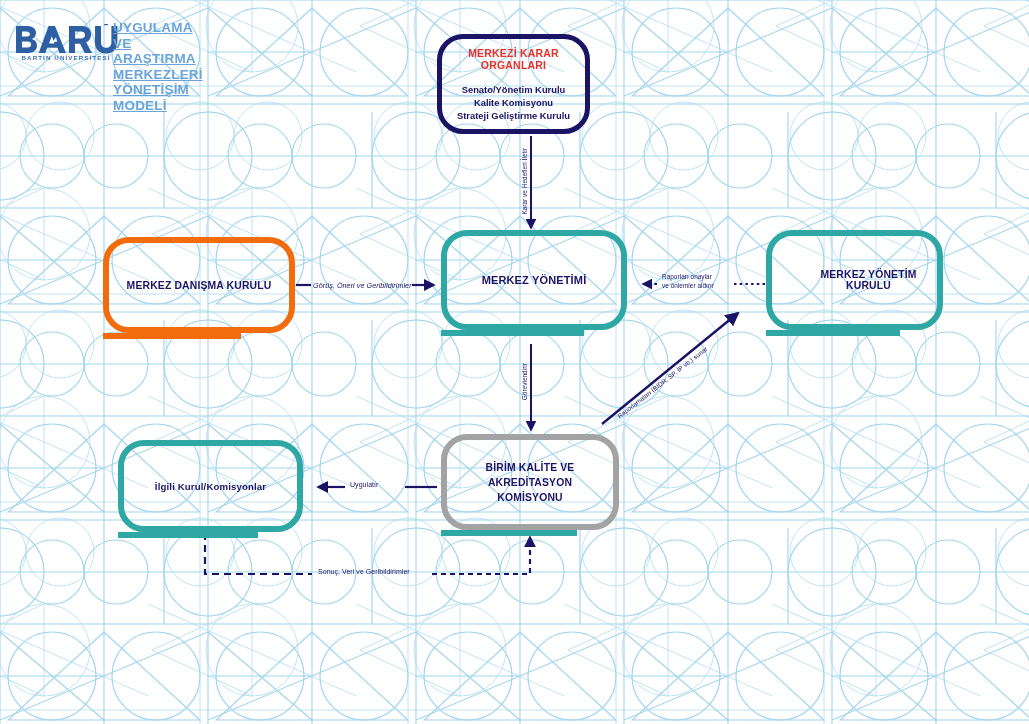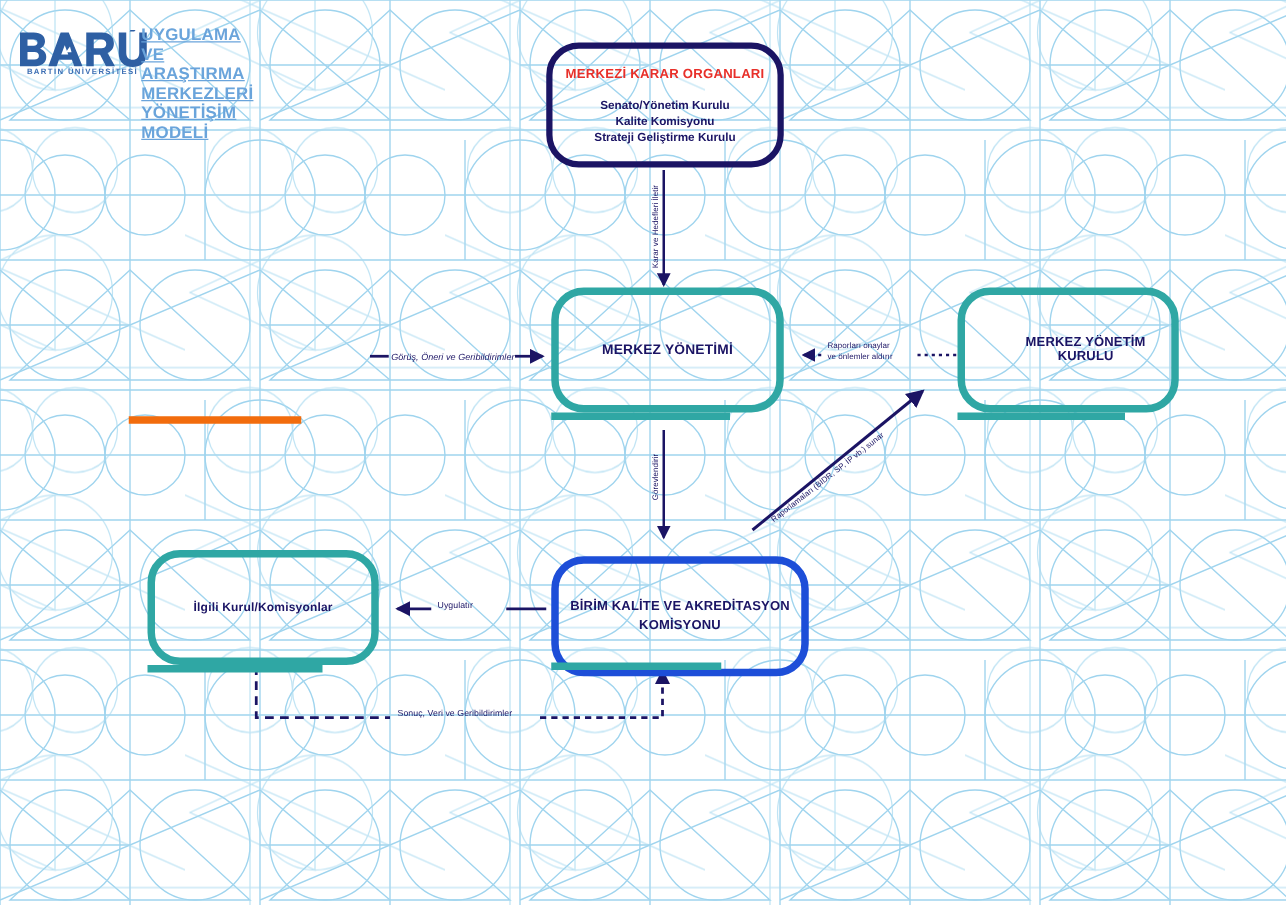--- a/index.html
+++ b/index.html
@@ -70,21 +70,21 @@
     z-index:4;
     background:transparent;
   }
   .node .nlabel{
     color:#1B1464;
     font-weight:700;
     letter-spacing:.15px;
   }
 
   .n-merkezi{
-    left:437px;top:34px;width:190px;height:100px;
+    left:437px;top:34px;width:153px;height:100px;
     border:5px solid #1B1464;
     border-radius:26px;
   }
   .n-merkezi .red-title{
     color:#E8302A;
     font-weight:700;
     font-size:10.5px;
     letter-spacing:.2px;
     margin-bottom:12px;
   }
@@ -111,24 +111,23 @@
   .n-yonetim .nlabel{font-size:11px;}
 
   .n-ykurulu{
     left:766px;top:230px;width:177px;height:100px;
     border:6px solid #2FA7A4;
     border-radius:26px;
   }
   .n-ykurulu .nlabel{font-size:10.4px;padding-left:28px;}
 
   .n-bkak{
-    left:441px;top:434px;width:206px;height:96px;
-    border:6px solid #1d4ed8;
-    border-radius:26px;
-    margin-top:11px;
+    left:441px;top:434px;width:178px;height:96px;
+    border:6px solid #a3a3a3;
+    border-radius:26px;
   }
   .n-bkak .nlabel{font-size:10.4px;line-height:15px;white-space:pre-line;}
 
   .n-ilgili{
     left:118px;top:440px;width:185px;height:92px;
     border:6px solid #2FA7A4;
     border-radius:26px;
     align-items:center;
   }
   .n-ilgili .nlabel{font-size:9.6px;}
@@ -311,20 +310,23 @@
     </g>
   </svg>
 
   <div class="node n-merkezi">
     <div class="red-title">MERKEZİ KARAR ORGANLARI</div>
     <div class="sub">Senato/Yönetim Kurulu
 Kalite Komisyonu
 Strateji Geliştirme Kurulu</div>
   </div>
 
+  <div class="node n-danisma">
+    <div class="nlabel">MERKEZ DANIŞMA KURULU</div>
+  </div>
   <div class="accent-bar" style="left:103px;top:333px;width:138px;background:#F26C0D;"></div>
 
   <div class="node n-yonetim">
     <div class="nlabel">MERKEZ YÖNETİMİ</div>
   </div>
   <div class="accent-bar" style="left:441px;top:330px;width:143px;background:#2FA7A4;"></div>
 
   <div class="node n-ykurulu">
     <div class="nlabel">MERKEZ YÖNETİM KURULU</div>
   </div>

